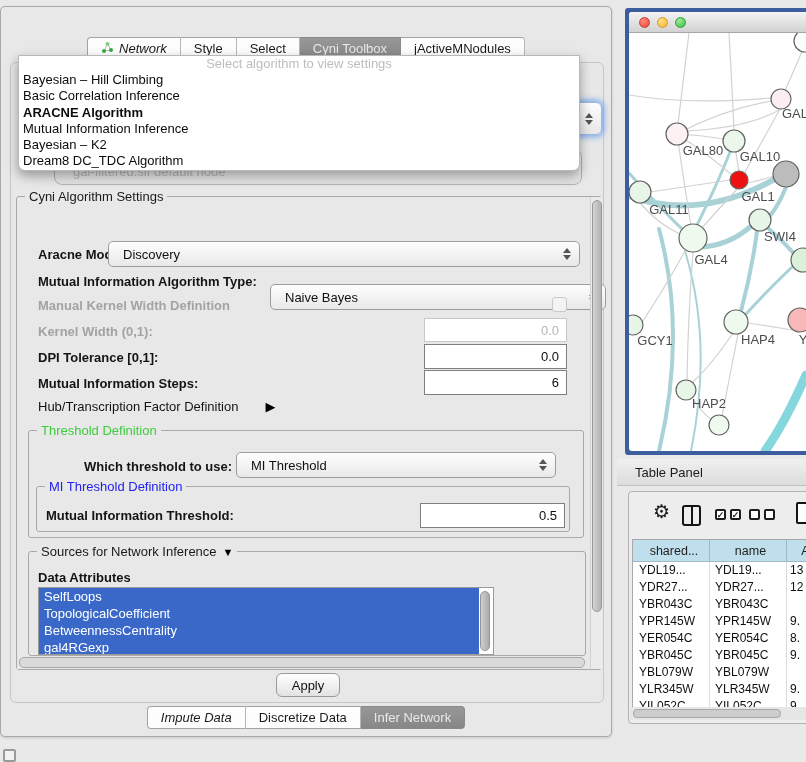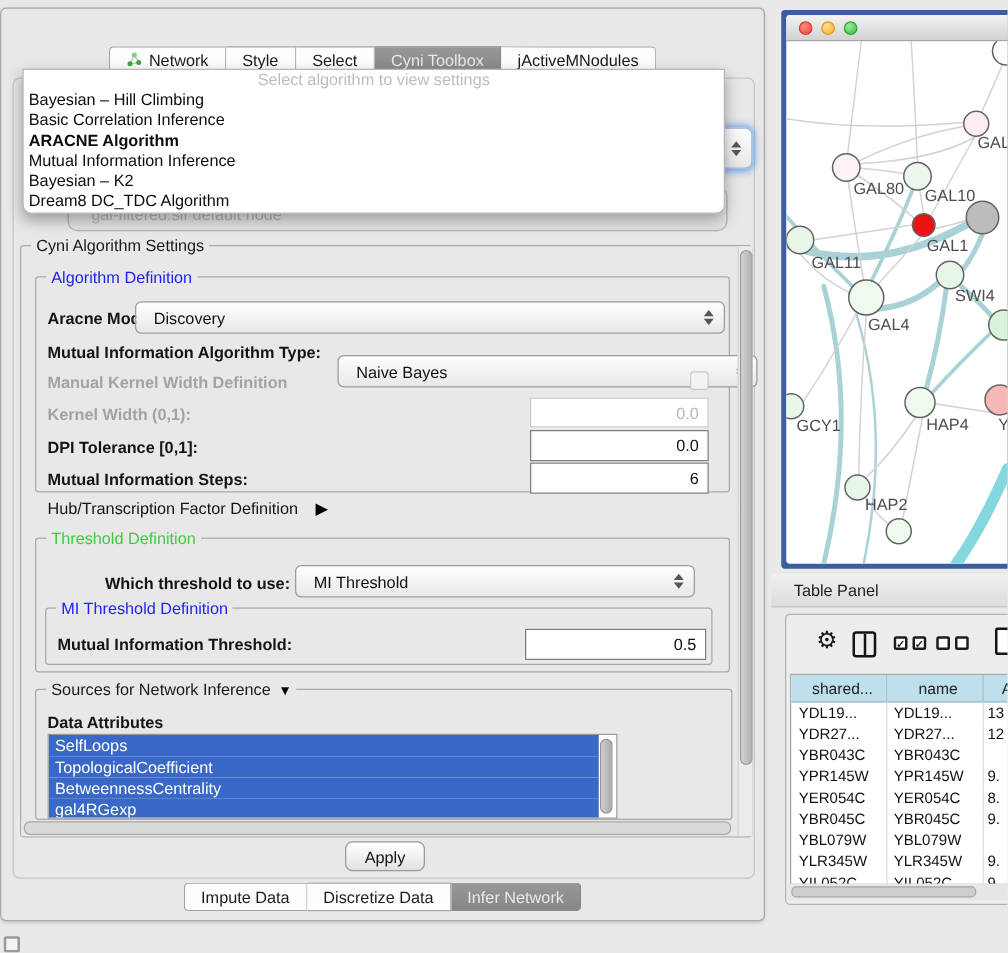--- a/index.html
+++ b/index.html
@@ -18,21 +18,21 @@
                border:2px solid #2d2d2d; border-radius:2px; background:transparent; }
   .close-btn { position:absolute; left:594px; top:2px; font-size:14px; font-weight:bold; color:#111; }
 
   
   .tabrow { display:flex; justify-content:center; align-items:stretch; }
   #top-tabs { left:1px; top:37px; width:610px; height:23px; }
   #bottom-tabs { left:1px; top:706px; width:610px; height:23px; }
   .tab { background:#fdfdfd; border-top:1px solid #a3a3a3; border-bottom:1px solid #a3a3a3;
          border-right:1px solid #b7b7b7; padding:0 13px; font-size:13px; color:#1b1b1b;
          display:flex; align-items:center; gap:5px; }
-  .tab:first-child { border-left:1px solid #a3a3a3; border-radius:4px 0 0 4px; }
+  .tab:first-child { border-left:1px solid #a3a3a3; border-radius:4px 0 0 4px;font-style:italic; }
   .tab:last-child { border-radius:0 4px 4px 0; }
   .tab.sel { background:linear-gradient(#979797,#878787); color:#e9e9e9; border-color:#8a8a8a;align-items:center; }
 
   #content-frame { left:10px; top:62px; width:594px; height:641px;
                    border:1px solid #c6c6c6; border-radius:6px; }
 
   
   #ghost-combo { left:538px; top:102px; width:64px; height:33px; border-radius:6px;
                  background:linear-gradient(#fdfdfd,#e7e7e7); border:1px solid #9fb6dd;
                  box-shadow:0 0 6px 2px rgba(92,152,237,.8); z-index:15; }
@@ -76,21 +76,21 @@
   .spin i.up { border-bottom:5px solid #555; }
   .spin i.dn { border-top:5px solid #555; }
 
   .field { position:absolute; background:#fff; border:1px solid #7f7f7f; font-size:13px;
            color:#0e0e0e; text-align:right; padding:4px 7px 0 6px; }
   .field.dis { border-color:#c9c9c9; color:#b7b7b7; }
 
   .checkbox { position:absolute; width:15px; height:15px; border:1px solid #c9c9c9;
               border-radius:3px; background:#f3f3f3; }
 
-  #hub-row { position:absolute; left:38px; top:399px; font-size:13px; color:#141414; display:flex; gap:14px; align-items:center; }
+  #hub-row { position:absolute; left:38px; top:399px; font-size:13px; color:#141414; display:flex; gap:27px; align-items:center; }
   #hub-row .tri { font-size:13px; color:#000; }
   .legend .tri-dn { font-size:11px; color:#000; margin-left:6px; }
 
   
   #attr-label { left:38px; top:570px; }
   #attr-list { position:absolute; left:38px; top:587px; width:456px; height:68px;
                background:#fff; border:1px solid #9a9a9a; overflow:hidden; }
   .attr-item { width:440px; height:17px; line-height:17px; background:#3a68c8; color:#fff;
                font-size:13px; padding-left:5px; white-space:nowrap; }
   #attr-vscroll { left:479px; top:589px; width:13px; height:64px; }
@@ -209,23 +209,20 @@
         <div class="dd-item">Mutual Information Inference</div>
         <div class="dd-item">Bayesian – K2</div>
         <div class="dd-item">Dream8 DC_TDC Algorithm</div>
       </div>
   </div>
 
   <div id="grp-settings" class="abs groupbox">
     <span class="legend">Cyni Algorithm Settings</span>
   </div>
 
-  <div id="grp-algdef" class="abs groupbox">
-    <span class="legend blue">Algorithm Definition</span>
-  </div>
   <span class="lbl b abs" style="left:38px; top:247px;">Aracne Mode:</span>
   <div class="combo" style="left:108px; top:241px; width:472px; height:26px;">
     <span>Discovery</span>
     <span class="spin">
         <i class="up"></i>
         <i class="dn"></i>
       </span>
   </div>
   <span class="lbl b abs" style="left:38px; top:274px;">Mutual Information Algorithm Type:</span>
   <div class="combo" style="left:270px; top:284px; width:336px; height:26px;">

